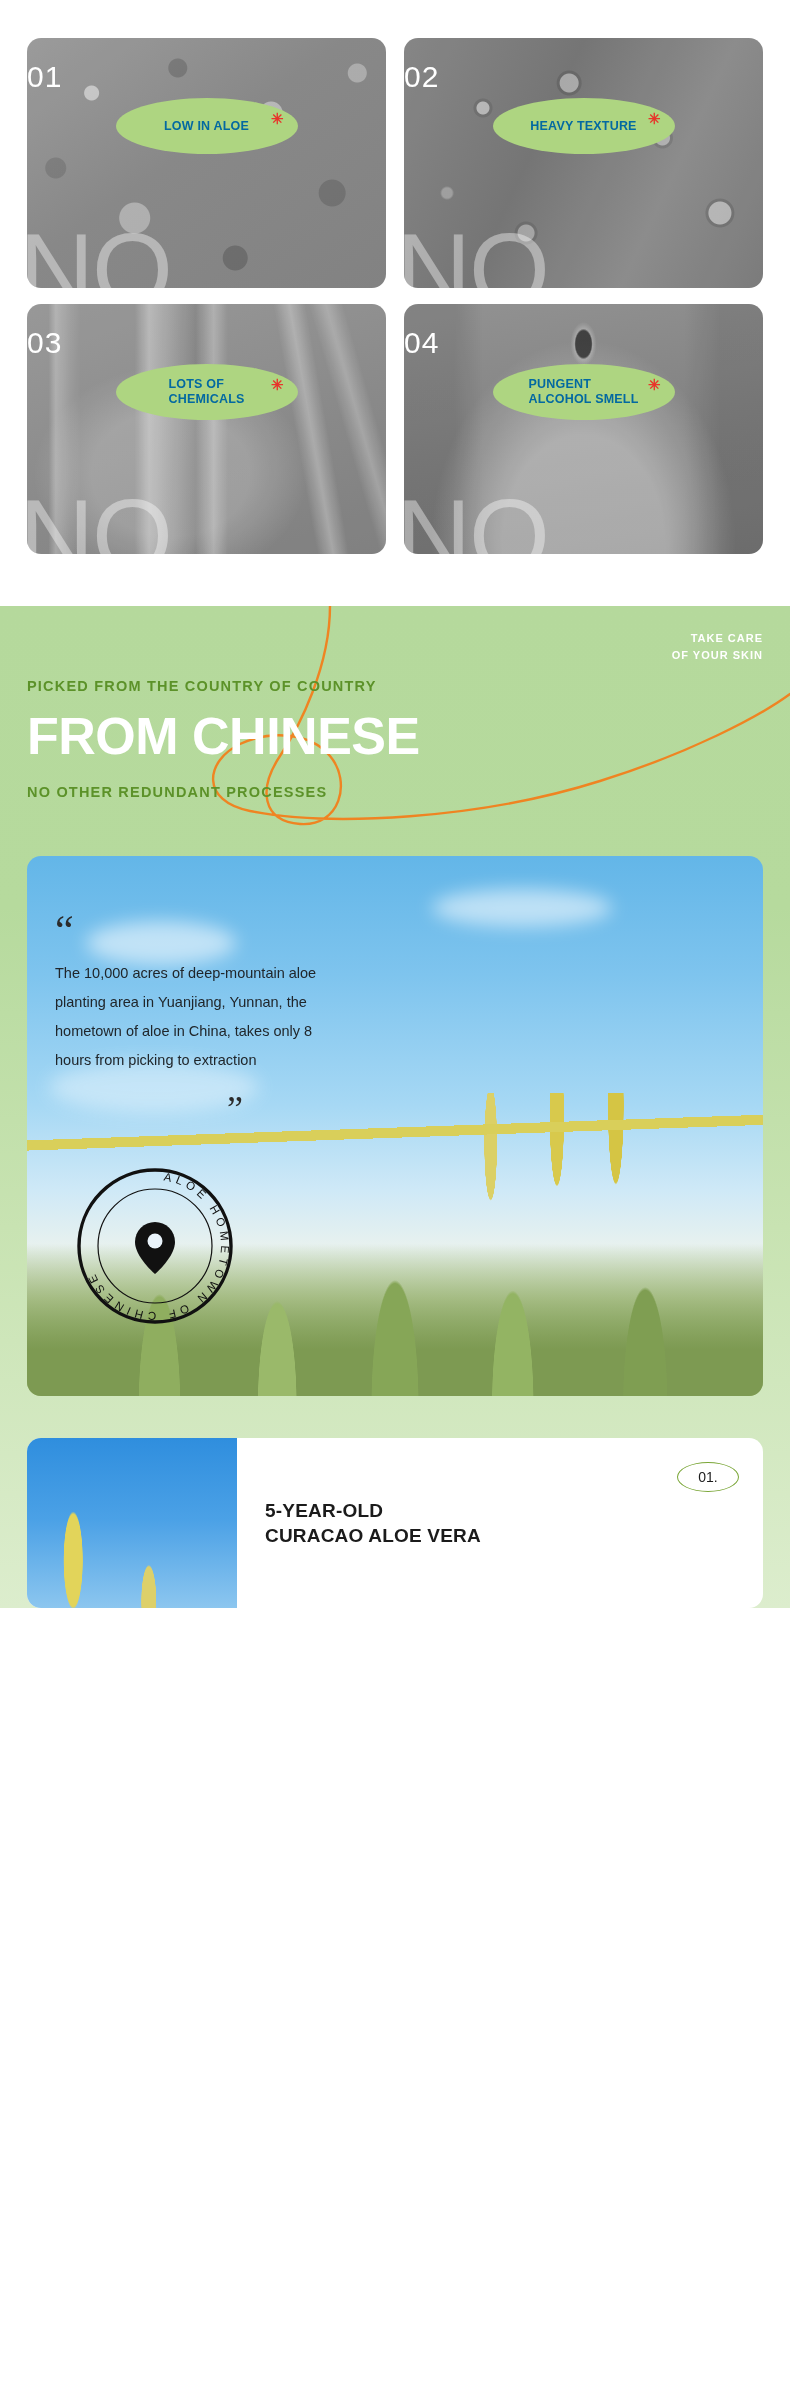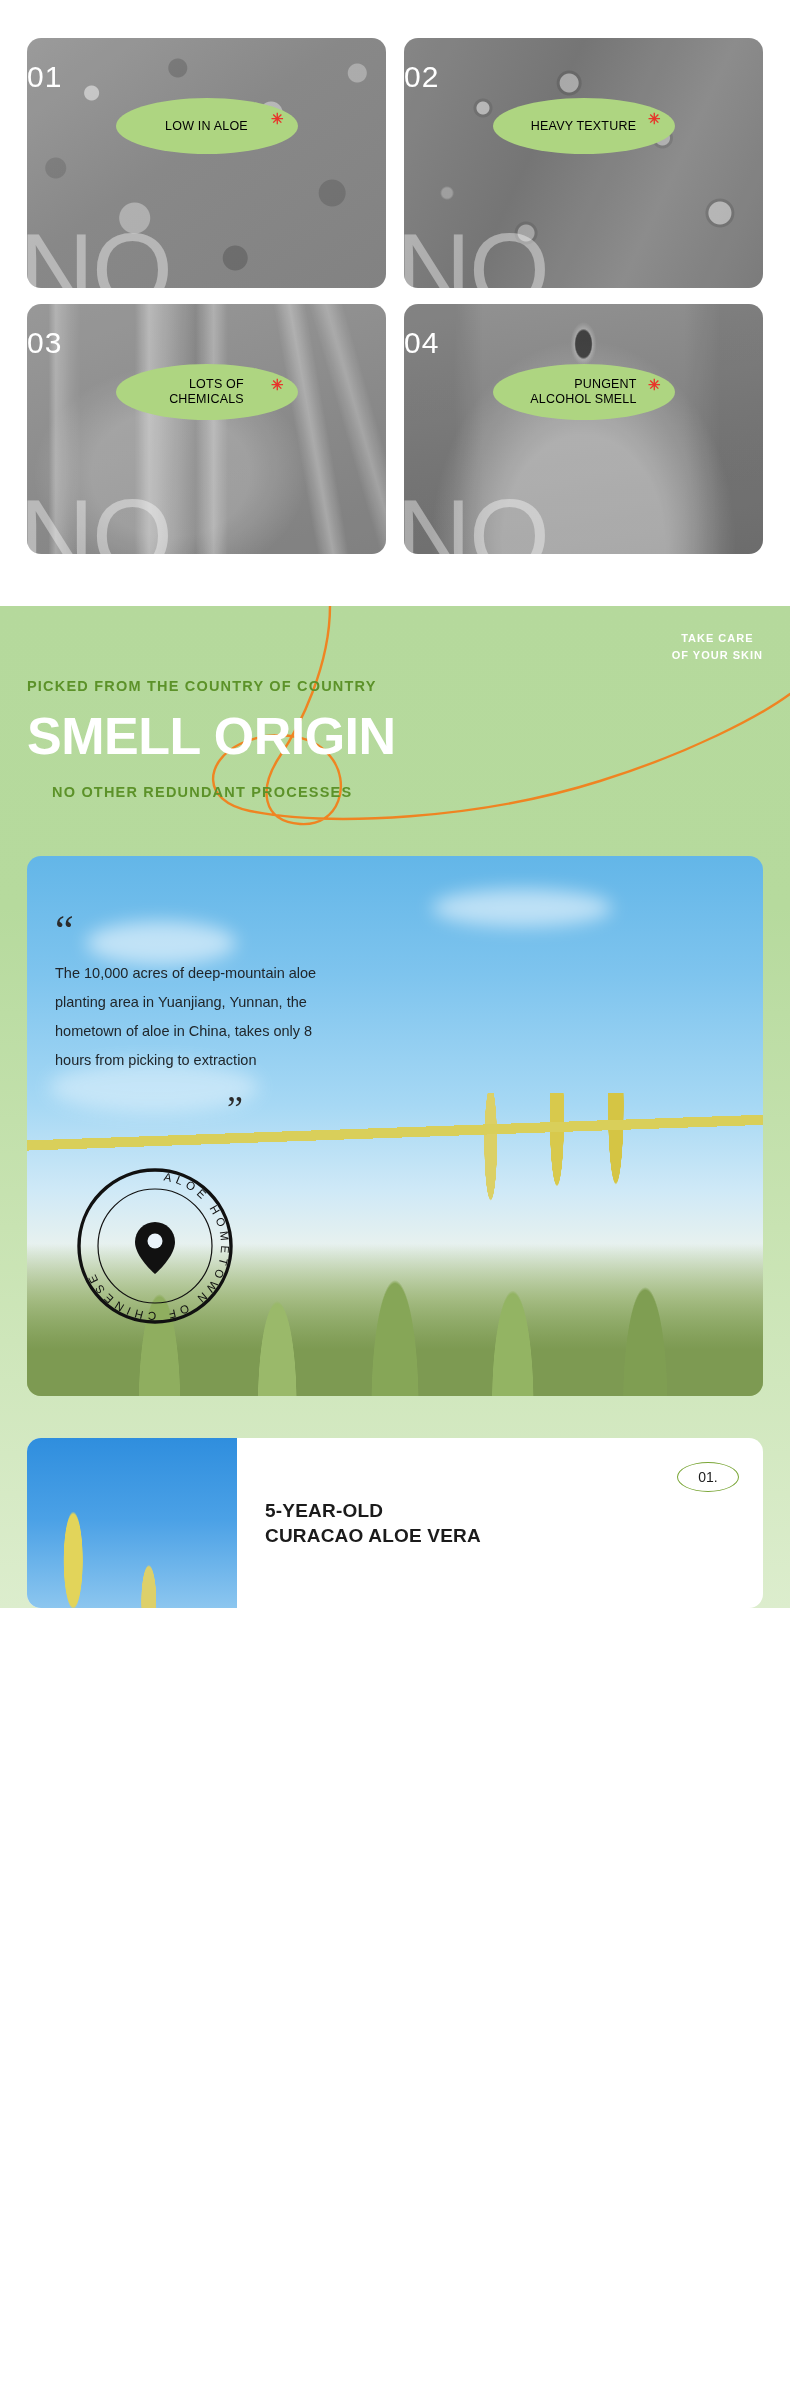--- a/index.html
+++ b/index.html
@@ -112,25 +112,25 @@
     height: 56px;
     border-radius: 50%;
     background: #aed581;
     display: flex;
     align-items: center;
     justify-content: center;
     z-index: 4;
     padding: 0 10px;
   }
   .no-card .pill .pill-text {
-    color: #000000;
+    color: #0369a1;
     font-size: 12.5px;
-    font-weight: 400;
+    font-weight: 700;
     line-height: 1.2;
-    text-align: right;
+    text-align: left;
     letter-spacing: .2px;
   }
   .no-card .pill .aster {
     position: absolute;
     right: 14px;
     top: 13px;
     color: #e8352b;
     font-size: 15px;
     font-weight: 700;
     line-height: 1;
@@ -166,27 +166,26 @@
     line-height: 1.08;
     letter-spacing: -.5px;
   }
   .hero h1 .l2 { display: block; }
   .hero .subline {
     color: #5c9229;
     font-size: 14.5px;
     font-weight: 700;
     letter-spacing: 1.2px;
     margin-top: 20px;
-    margin-left: 25px;
   }
   .hero .take-care {
     position: absolute;
     right: 27px;
     top: 24px;
-    text-align: center;
+    text-align: right;
     color: #ffffff;
     font-size: 11px;
     font-weight: 700;
     letter-spacing: 1px;
     line-height: 1.55;
     z-index: 3;
   }
 
   
   .photo-card {
@@ -373,21 +372,21 @@
     </svg>
 
     <div class="take-care">
       <div>TAKE CARE</div>
       <div>OF YOUR SKIN</div>
     </div>
 
     <div class="hero-inner">
       <div class="eyebrow">PICKED FROM THE COUNTRY OF COUNTRY</div>
       <h1>
-        <span>SMELL ORIGIN</span>
+        <span>FROM CHINESE</span>
       </h1>
       <div class="subline">NO OTHER REDUNDANT PROCESSES</div>
     </div>
 
     <div class="photo-card">
       <div class="cloud" style="left:8%;top:12%;width:150px;height:44px;"></div>
       <div class="cloud" style="left:55%;top:6%;width:180px;height:38px;"></div>
       <div class="cloud" style="left:3%;top:38%;width:210px;height:52px;opacity:.7;"></div>
       <div class="aloe-plant"></div>
 

